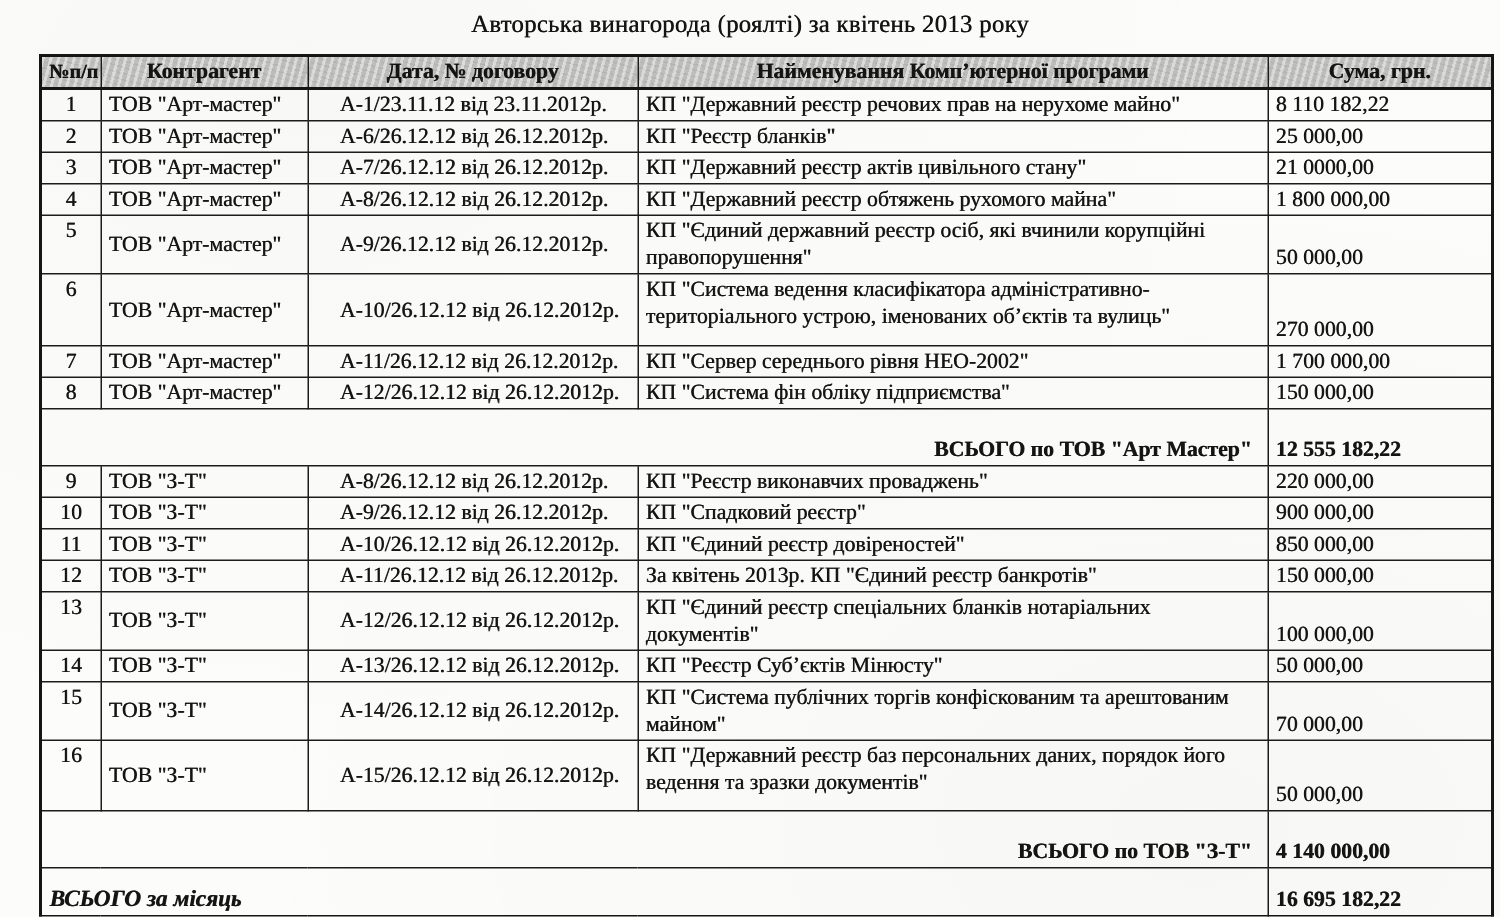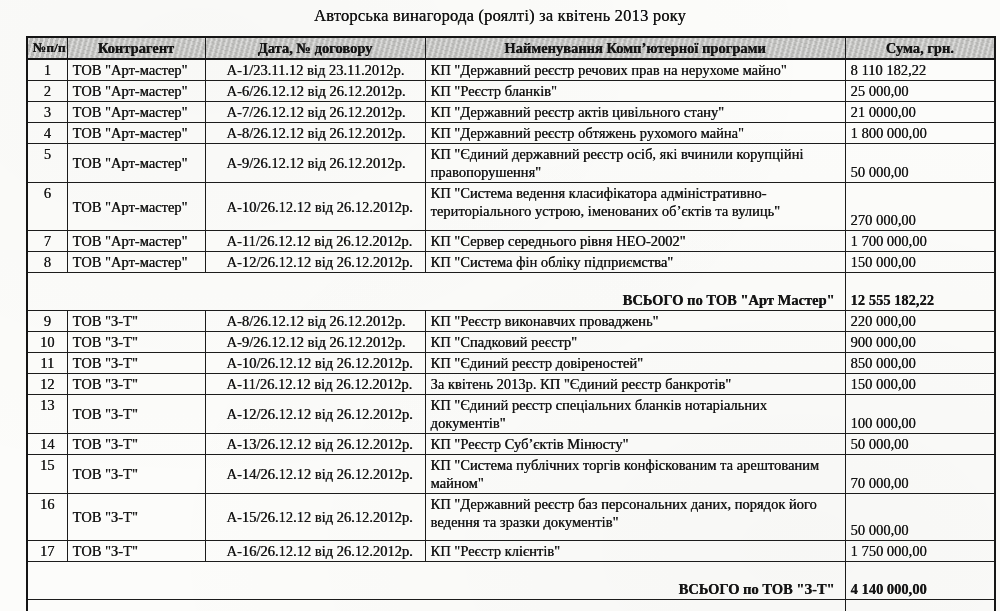--- a/index.html
+++ b/index.html
@@ -222,27 +222,20 @@
         <td class="c-program">КП "Система публічних торгів конфіскованим та арештованим майном"</td>
         <td class="c-amount">70 000,00</td>
       </tr>
       <tr class="rh-44">
         <td class="c-num">16</td>
         <td class="c-contractor">ТОВ "З-Т"</td>
         <td class="c-contract">А-15/26.12.12 від 26.12.2012р.</td>
         <td class="c-program">КП "Державний реєстр баз персональних даних, порядок його ведення та зразки документів"</td>
         <td class="c-amount">50 000,00</td>
       </tr>
-      <tr>
-        <td class="c-num">17</td>
-        <td class="c-contractor">ТОВ "З-Т"</td>
-        <td class="c-contract">А-16/26.12.12 від 26.12.2012р.</td>
-        <td class="c-program">КП "Реєстр клієнтів"</td>
-        <td class="c-amount">1 750 000,00</td>
-      </tr>
       <tr class="sub">
         <td class="c-sub-label" colspan="4">ВСЬОГО по ТОВ "З-Т"</td>
         <td class="c-amount">4 140 000,00</td>
       </tr>
       <tr class="total">
         <td class="c-total-label" colspan="4">ВСЬОГО за місяць</td>
         <td class="c-amount">16 695 182,22</td>
       </tr>
     </tbody>
   </table>

